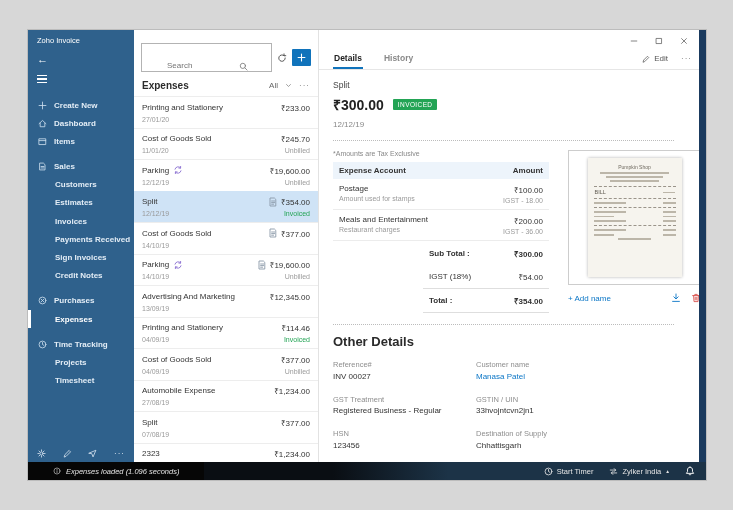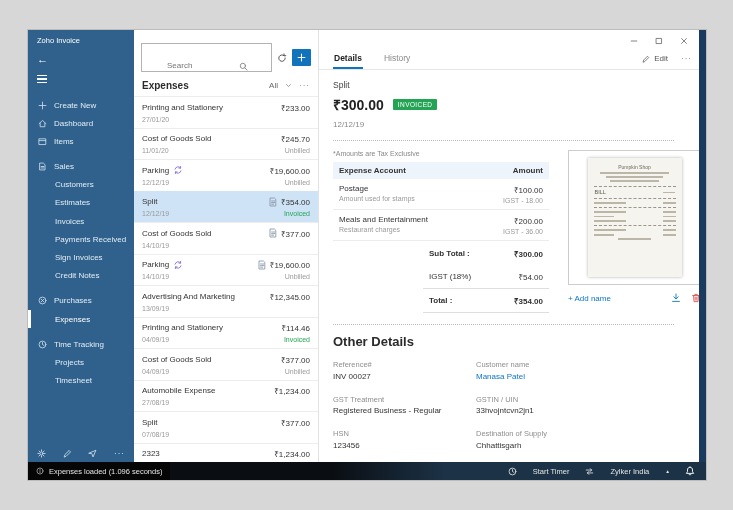--- a/index.html
+++ b/index.html
@@ -13,21 +13,21 @@
   svg.ic{fill:none;stroke:currentColor;stroke-width:.9;stroke-linecap:round;stroke-linejoin:round;
          width:10px;height:10px;display:inline-block;flex-shrink:0;}
 
   
   .sidebar{width:106px;background:#2f618c;color:#e3edf6;position:relative;flex-shrink:0;font-size:8px;}
   .side-top{padding:6px 9px 0;}
   .app-title{font-size:7.5px;color:#fff;}
   .back-btn{margin-top:9px;font-size:11px;line-height:10px;color:#fff;cursor:pointer;}
   .menu-btn{margin-top:11px;cursor:pointer;}
   .menu-btn .bar{display:block;width:10px;height:1.2px;background:#fff;margin-bottom:2.2px;}
-  .nav{list-style:none;margin:13px 0 4px;padding:0;}
+  .nav{list-style:none;margin:13px 0 4px;padding:0;font-weight:bold;}
   .nav li{display:flex;align-items:center;gap:7px;padding:4.6px 4px 4.6px 10px;cursor:pointer;white-space:nowrap;}
   .nav li .ic{width:9px;height:9px;color:#cfe0ef;}
   .nav li.child{padding-left:27px;}
   .nav li.gap{margin-top:7px;}
   .nav li.selected{box-shadow:inset 3px 0 0 #fff;color:#fff;}
   .side-icons{position:absolute;left:0;right:0;bottom:4px;display:flex;justify-content:space-between;
               align-items:center;padding:0 9px;}
   .side-icons .ic{width:9px;height:9px;color:#d7e4f0;cursor:pointer;}
   .side-more{font-size:8px;letter-spacing:1px;color:#d7e4f0;cursor:pointer;line-height:8px;}
 
@@ -61,21 +61,21 @@
   .row-status{margin-left:auto;}
   .row-status[data-st="Invoiced"]{color:#23a455;}
   .row-status[data-st="Unbilled"]{color:#9b9b9b;}
 
   
   .details-pane{flex:1;position:relative;background:#fff;min-width:0;overflow:hidden;}
   .win-controls{position:absolute;top:7px;right:18px;display:flex;gap:17px;align-items:center;color:#555;z-index:3;}
   .win-controls .ic{width:8px;height:8px;cursor:pointer;}
   .tabs-row{display:flex;align-items:flex-end;height:40px;box-sizing:border-box;padding:0 14px;
             border-bottom:1px solid #e6e6e6;}
-  .tab{font-size:8.5px;color:#8a8a8a;padding:0 1px 6px;margin-right:20px;cursor:pointer;}
+  .tab{font-size:8.5px;color:#8a8a8a;padding:0 1px 6px;margin-right:20px;cursor:pointer;font-weight:bold;}
   .tab.active{color:#222;font-weight:bold;border-bottom:2px solid #1073bb;padding-bottom:4px;}
   .pane-tools{margin-left:auto;display:flex;align-items:center;gap:13px;color:#555;font-size:8px;padding-bottom:6px;}
   .edit-btn{display:flex;align-items:center;gap:4px;cursor:pointer;}
   .edit-btn .ic{width:8px;height:8px;}
   .content{padding:10px 14px 0 14px;height:calc(100% - 40px);box-sizing:border-box;overflow:hidden;}
 
   .exp-name{font-size:8.5px;color:#444;}
   .amount-row{display:flex;align-items:center;gap:9px;margin-top:5px;}
   .exp-amount{font-size:14px;color:#222;font-weight:bold;}
   .badge{background:#23a455;color:#fff;font-size:6.5px;padding:2px 5px;border-radius:1px;letter-spacing:.4px;}
@@ -122,24 +122,24 @@
   .od-grid{display:grid;grid-template-columns:143px 1fr;row-gap:14px;font-size:8px;}
   .od-label{color:#8e8e8e;font-size:7.5px;}
   .od-value{color:#333;margin-top:2.5px;}
   .od-value.link{color:#0b76c6;cursor:pointer;}
 
   .right-strip{position:absolute;top:0;right:0;bottom:0;width:7px;background:#1a3a5e;z-index:2;}
 
   
   .status-bar{height:18px;flex-shrink:0;display:flex;align-items:center;color:#e4e4e4;
               background:linear-gradient(90deg,#0a0e13 0%,#0a0e13 45%,#1c3347 62%,#1c3347 100%);}
-  .toast{display:flex;align-items:center;gap:5px;background:#060606;height:100%;padding:0 8px;font-size:7.5px;}
+  .toast{display:flex;align-items:center;gap:5px;background:#060606;height:100%;padding:0 25px;font-size:7.5px;font-style:italic;}
   .toast .ic{width:8px;height:8px;color:#bbb;}
   .sb-right{margin-left:auto;display:flex;align-items:center;gap:16px;padding-right:11px;font-size:7.5px;}
-  .sb-item{display:flex;align-items:center;gap:16px;cursor:pointer;}
+  .sb-item{display:flex;align-items:center;gap:4px;cursor:pointer;}
   .sb-item .ic{width:9px;height:9px;color:#e8e8e8;}
   .caret{font-size:5.5px;margin-left:1px;}
   .bell-ic{width:9px;height:10px;color:#fff;cursor:pointer;}
 </style>
 </head>
 <body>
 
 <svg width="0" height="0" style="position:absolute">
   <defs>
     <symbol id="i-plus" viewBox="0 0 10 10">

